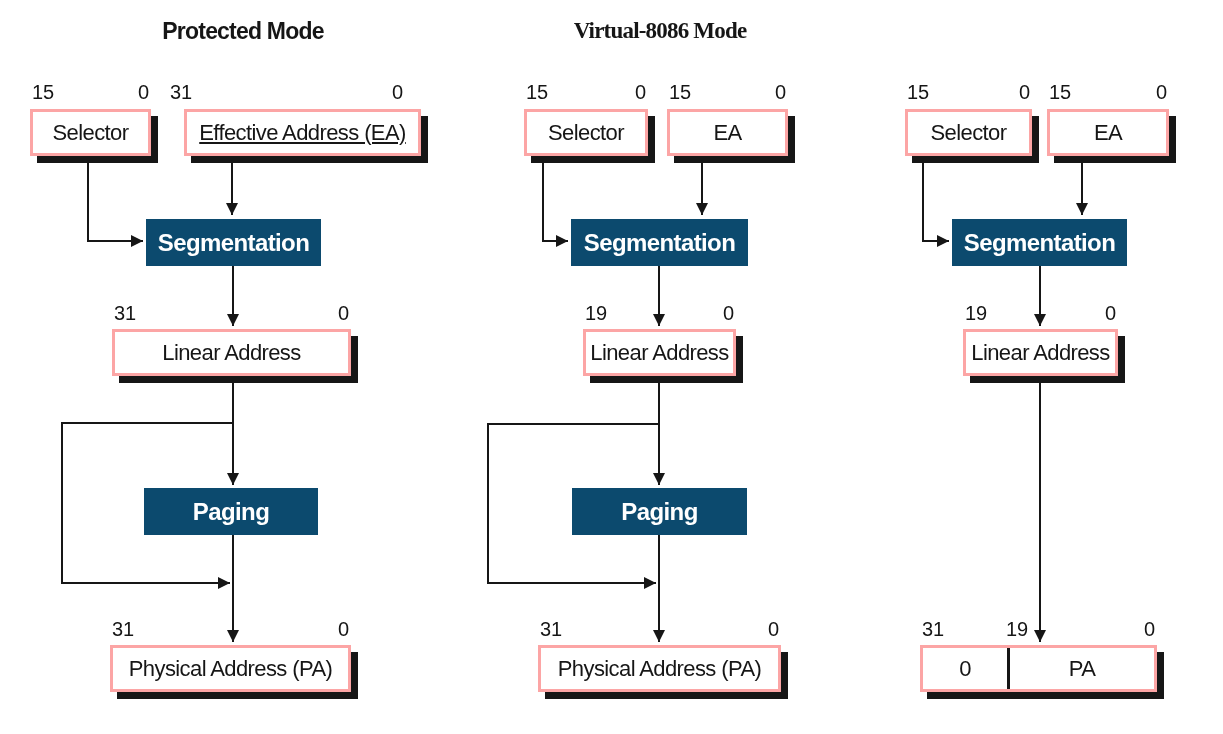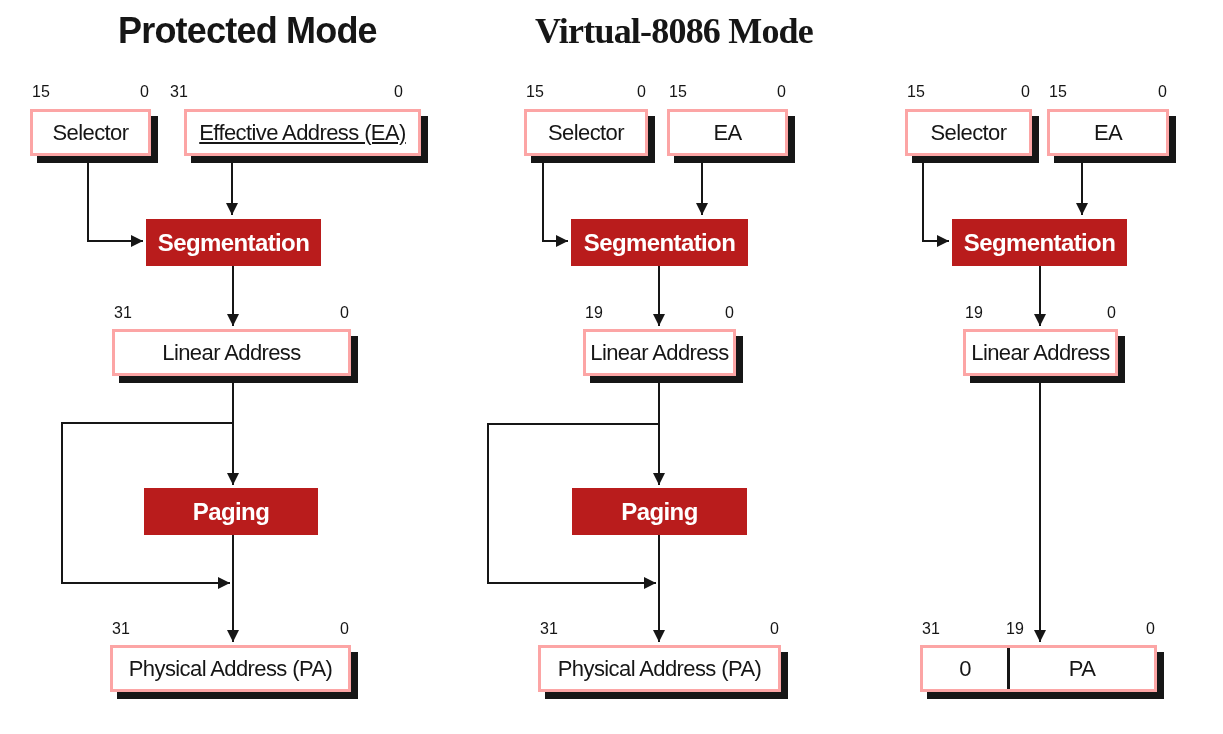--- a/index.html
+++ b/index.html
@@ -13,34 +13,34 @@
     overflow: hidden;
   }
   #arrow-layer {
     position: absolute;
     left: 0; top: 0;
     width: 1223px; height: 734px;
     pointer-events: none;
   }
   .title {
     position: absolute;
-    font-size: 36px;
+    font-size: 23px;
     font-weight: bold;
     letter-spacing: -0.8px;
     text-align: center;
     line-height: 30px;
     white-space: nowrap;
   }
   .bits {
     position: absolute;
     display: flex;
     justify-content: space-between;
     box-sizing: border-box;
     padding: 0 2px;
-    font-size: 16px;
+    font-size: 20px;
     line-height: 20px;
     height: 20px;
   }
   .wbox {
     position: absolute;
     height: 47px;
     box-sizing: border-box;
     background: #ffffff;
     border: 3px solid #fca5a5;
     box-shadow: 7px 7px 0 0 #161616;
@@ -48,21 +48,21 @@
     align-items: center;
     justify-content: center;
     font-size: 22px;
     letter-spacing: -0.6px;
     white-space: nowrap;
   }
   .bbox {
     position: absolute;
     height: 47px;
     box-sizing: border-box;
-    background: #b91c1c;
+    background: #0c4a6e;
     color: #ffffff;
     display: flex;
     align-items: center;
     justify-content: center;
     font-size: 24px;
     font-weight: bold;
     letter-spacing: -0.6px;
     white-space: nowrap;
   }
   .wbox.split { padding: 0; justify-content: stretch; }

